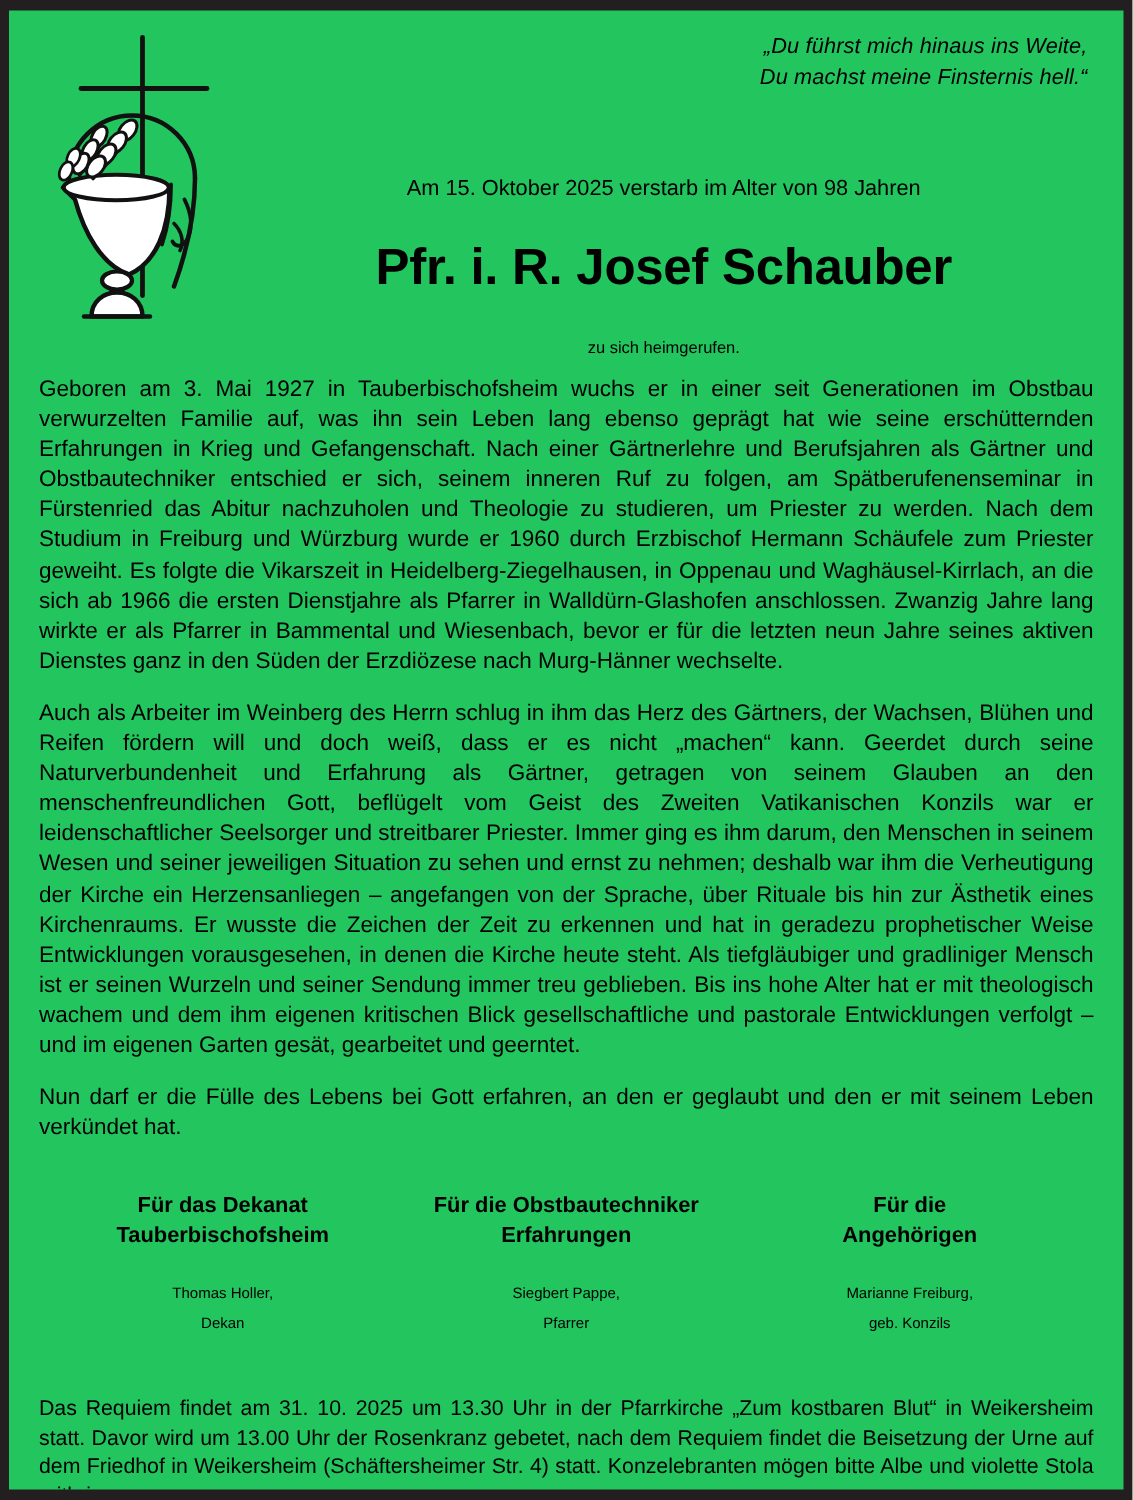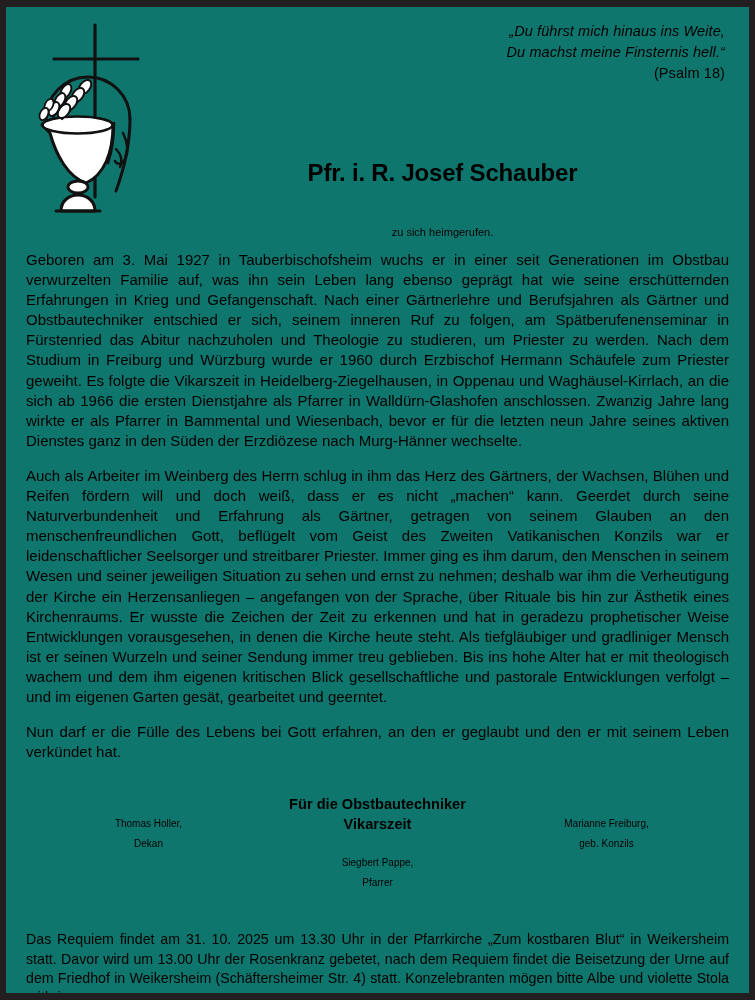--- a/index.html
+++ b/index.html
@@ -9,21 +9,21 @@
   }
   body {
     font-family: "Liberation Sans", sans-serif;
     color: #000000;
   }
   .notice {
     position: relative;
     width: 755px;
     height: 1000px;
     box-sizing: border-box;
-    background: #0f766e;
+    background: #22c55e;
     border-top: 7px solid #231f20;
     border-bottom: 7px solid #231f20;
     border-left: 6px solid #231f20;
     border-right: 6px solid #231f20;
     overflow: hidden;
   }
   .inner {
     position: relative;
     width: 100%;
     height: 100%;
@@ -69,21 +69,21 @@
     font-size: 14.5px;
     padding-left: 140px;
     padding-right: 10px;
   }
   .name {
     position: absolute;
     left: 0;
     right: 0;
     top: 152px;
     text-align: center;
-    font-size: 24px;
+    font-size: 34px;
     font-weight: bold;
     letter-spacing: -0.2px;
     padding-left: 140px;
     padding-right: 10px;
   }
   .called {
     position: absolute;
     left: 0;
     right: 0;
     top: 219px;
@@ -193,51 +193,59 @@
             <ellipse cx="21" cy="90" rx="4" ry="6.5" transform="rotate(25 21 90)"></ellipse>
             <ellipse cx="16" cy="99" rx="4" ry="6.5" transform="rotate(25 16 99)"></ellipse>
           </g>
         </g>
       </svg>
     </div>
 
     <div class="verse">
       <span>„Du führst mich hinaus ins Weite,</span><br>
       <span>Du machst meine Finsternis hell.“</span>
-      <span class="psalm">(Psalm 18)</span>
-    </div>
-
+    </div>
+
+    <div class="death-line">Am 15. Oktober 2025 verstarb im Alter von 98 Jahren</div>
     <div class="name">Pfr. i. R. Josef Schauber</div>
     <div class="called">zu sich heimgerufen.</div>
   </div>
 
   <div class="body-text">
     <p>Geboren am 3. Mai 1927 in Tauberbischofsheim wuchs er in einer seit Generationen im Obstbau verwurzelten Familie auf, was ihn sein Leben lang ebenso geprägt hat wie seine erschütternden Erfahrungen in Krieg und Gefangenschaft. Nach einer Gärtnerlehre und Berufsjahren als Gärtner und Obstbautechniker entschied er sich, seinem inneren Ruf zu folgen, am Spätberufenenseminar in Fürstenried das Abitur nachzuholen und Theologie zu studieren, um Priester zu werden. Nach dem Studium in Freiburg und Würzburg wurde er 1960 durch Erzbischof Hermann Schäufele zum Priester geweiht. Es folgte die Vikarszeit in Heidelberg-Ziegelhausen, in Oppenau und Waghäusel-Kirrlach, an die sich ab 1966 die ersten Dienstjahre als Pfarrer in Walldürn-Glashofen anschlossen. Zwanzig Jahre lang wirkte er als Pfarrer in Bammental und Wiesenbach, bevor er für die letzten neun Jahre seines aktiven Dienstes ganz in den Süden der Erzdiözese nach Murg-Hänner wechselte.</p>
     <p>Auch als Arbeiter im Weinberg des Herrn schlug in ihm das Herz des Gärtners, der Wachsen, Blühen und Reifen fördern will und doch weiß, dass er es nicht „machen“ kann. Geerdet durch seine Naturverbundenheit und Erfahrung als Gärtner, getragen von seinem Glauben an den menschenfreundlichen Gott, beflügelt vom Geist des Zweiten Vatikanischen Konzils war er leidenschaftlicher Seelsorger und streitbarer Priester. Immer ging es ihm darum, den Menschen in seinem Wesen und seiner jeweiligen Situation zu sehen und ernst zu nehmen; deshalb war ihm die Verheutigung der Kirche ein Herzensanliegen – angefangen von der Sprache, über Rituale bis hin zur Ästhetik eines Kirchenraums. Er wusste die Zeichen der Zeit zu erkennen und hat in geradezu prophetischer Weise Entwicklungen vorausgesehen, in denen die Kirche heute steht. Als tiefgläubiger und gradliniger Mensch ist er seinen Wurzeln und seiner Sendung immer treu geblieben. Bis ins hohe Alter hat er mit theologisch wachem und dem ihm eigenen kritischen Blick gesellschaftliche und pastorale Entwicklungen verfolgt – und im eigenen Garten gesät, gearbeitet und geerntet.</p>
     <p>Nun darf er die Fülle des Lebens bei Gott erfahren, an den er geglaubt und den er mit seinem Leben verkündet hat.</p>
   </div>
 
   <div class="signatures">
     <div class="sig-col">
+      <div class="sig-title">
+        <span>Für das Dekanat</span><br>
+        <span>Tauberbischofsheim</span>
+      </div>
       <div class="sig-person">
         <span>Thomas Holler,</span><br>
         <span>Dekan</span>
       </div>
     </div>
     <div class="sig-col">
       <div class="sig-title">
         <span>Für die Obstbautechniker</span><br>
-        <span>Vikarszeit</span>
+        <span>Erfahrungen</span>
       </div>
       <div class="sig-person">
         <span>Siegbert Pappe,</span><br>
         <span>Pfarrer</span>
       </div>
     </div>
     <div class="sig-col">
+      <div class="sig-title">
+        <span>Für die</span><br>
+        <span>Angehörigen</span>
+      </div>
       <div class="sig-person">
         <span>Marianne Freiburg,</span><br>
         <span>geb. Konzils</span>
       </div>
     </div>
   </div>
 
   <div class="footer">Das Requiem findet am 31. 10. 2025 um 13.30 Uhr in der Pfarrkirche „Zum kostbaren Blut“ in Weikersheim statt. Davor wird um 13.00 Uhr der Rosenkranz gebetet, nach dem Requiem findet die Beisetzung der Urne auf dem Friedhof in Weikersheim (Schäftersheimer Str. 4) statt. Konzelebranten mögen bitte Albe und violette Stola mitbringen.</div>
 
  </div>

